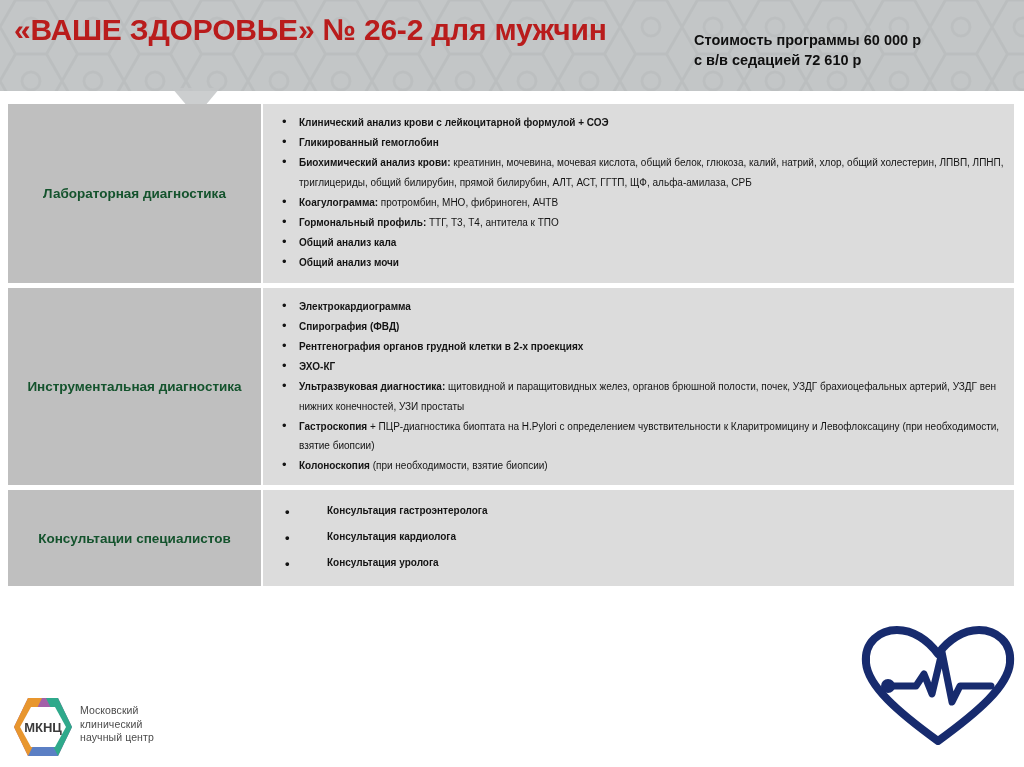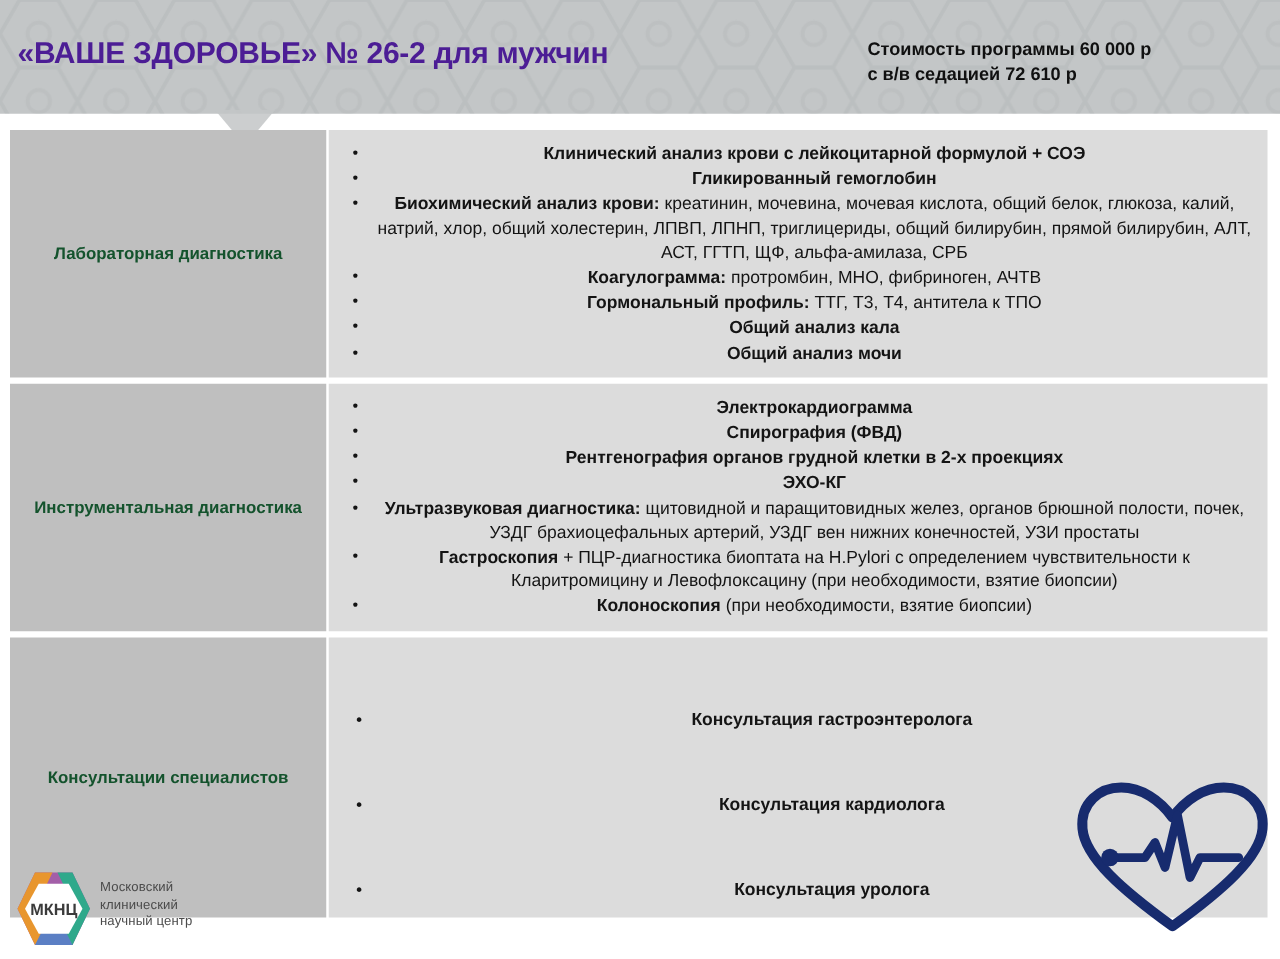--- a/index.html
+++ b/index.html
@@ -27,26 +27,26 @@
     overflow: hidden;
   }
   .header-pattern {
     position: absolute;
     inset: 0;
     opacity: 0.5;
   }
   .header-title {
     position: absolute;
     left: 14px;
-    top: 29px;
-    font-size: 24px;
+    top: 13px;
+    font-size: 30px;
     font-weight: bold;
     letter-spacing: -0.2px;
     white-space: nowrap;
-    color: #4c1d95;
+    color: #b91c1c;
   }
   .price-block {
     position: absolute;
     left: 694px;
     top: 30px;
     font-size: 14.5px;
     font-weight: bold;
     line-height: 20px;
     color: #101010;
     white-space: nowrap;
@@ -99,40 +99,38 @@
   }
 
   ul.blist {
     list-style: none;
     margin: 0;
     padding: 0;
   }
   ul.blist > li {
     position: relative;
     padding-left: 22px;
-    font-size: 14px;
+    font-size: 10px;
     line-height: 19.2px;
     color: #141414;
     margin: 0 0 1px 0;
-    text-align: center;
   }
   ul.blist > li::before {
     content: "•";
     position: absolute;
     left: 5px;
     top: -1px;
     font-size: 13px;
     color: #141414;
   }
   ul.blist.wide > li {
     padding-left: 50px;
     font-weight: bold;
     line-height: 24px;
     margin-bottom: 2px;
-    margin-top: 44px;
   }
   ul.blist.wide > li::before {
     left: 8px;
     top: 1px;
   }
   li.spaced { margin-top: 23px; }
   .b { font-weight: bold; }
 
   
   .heart-logo {

